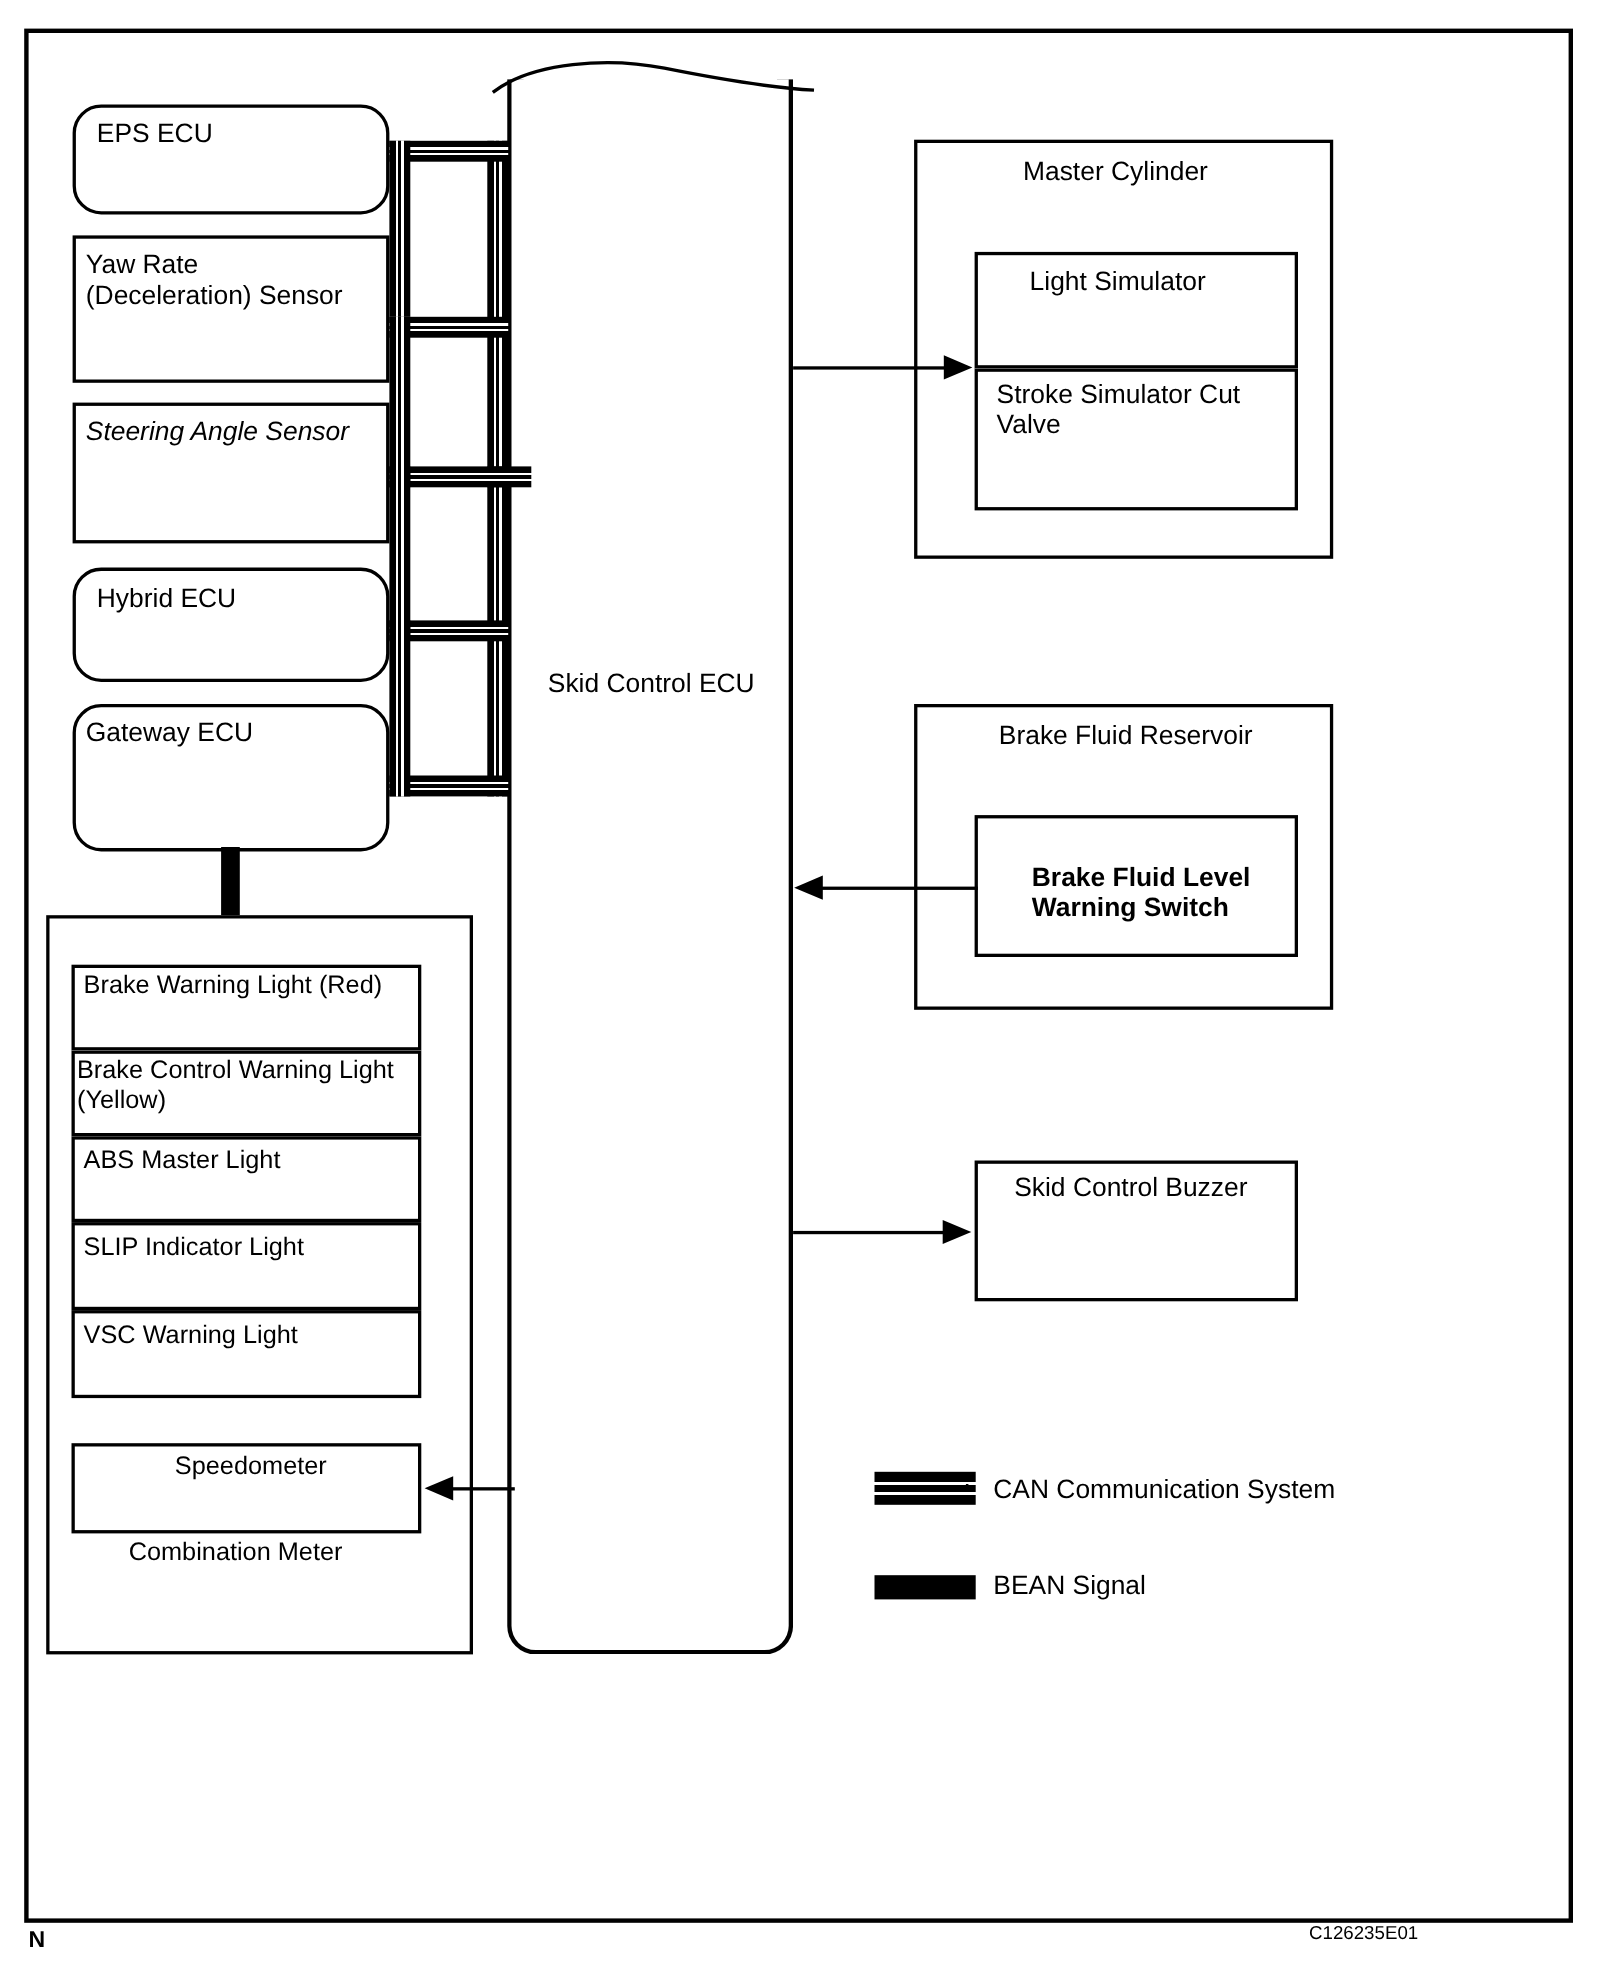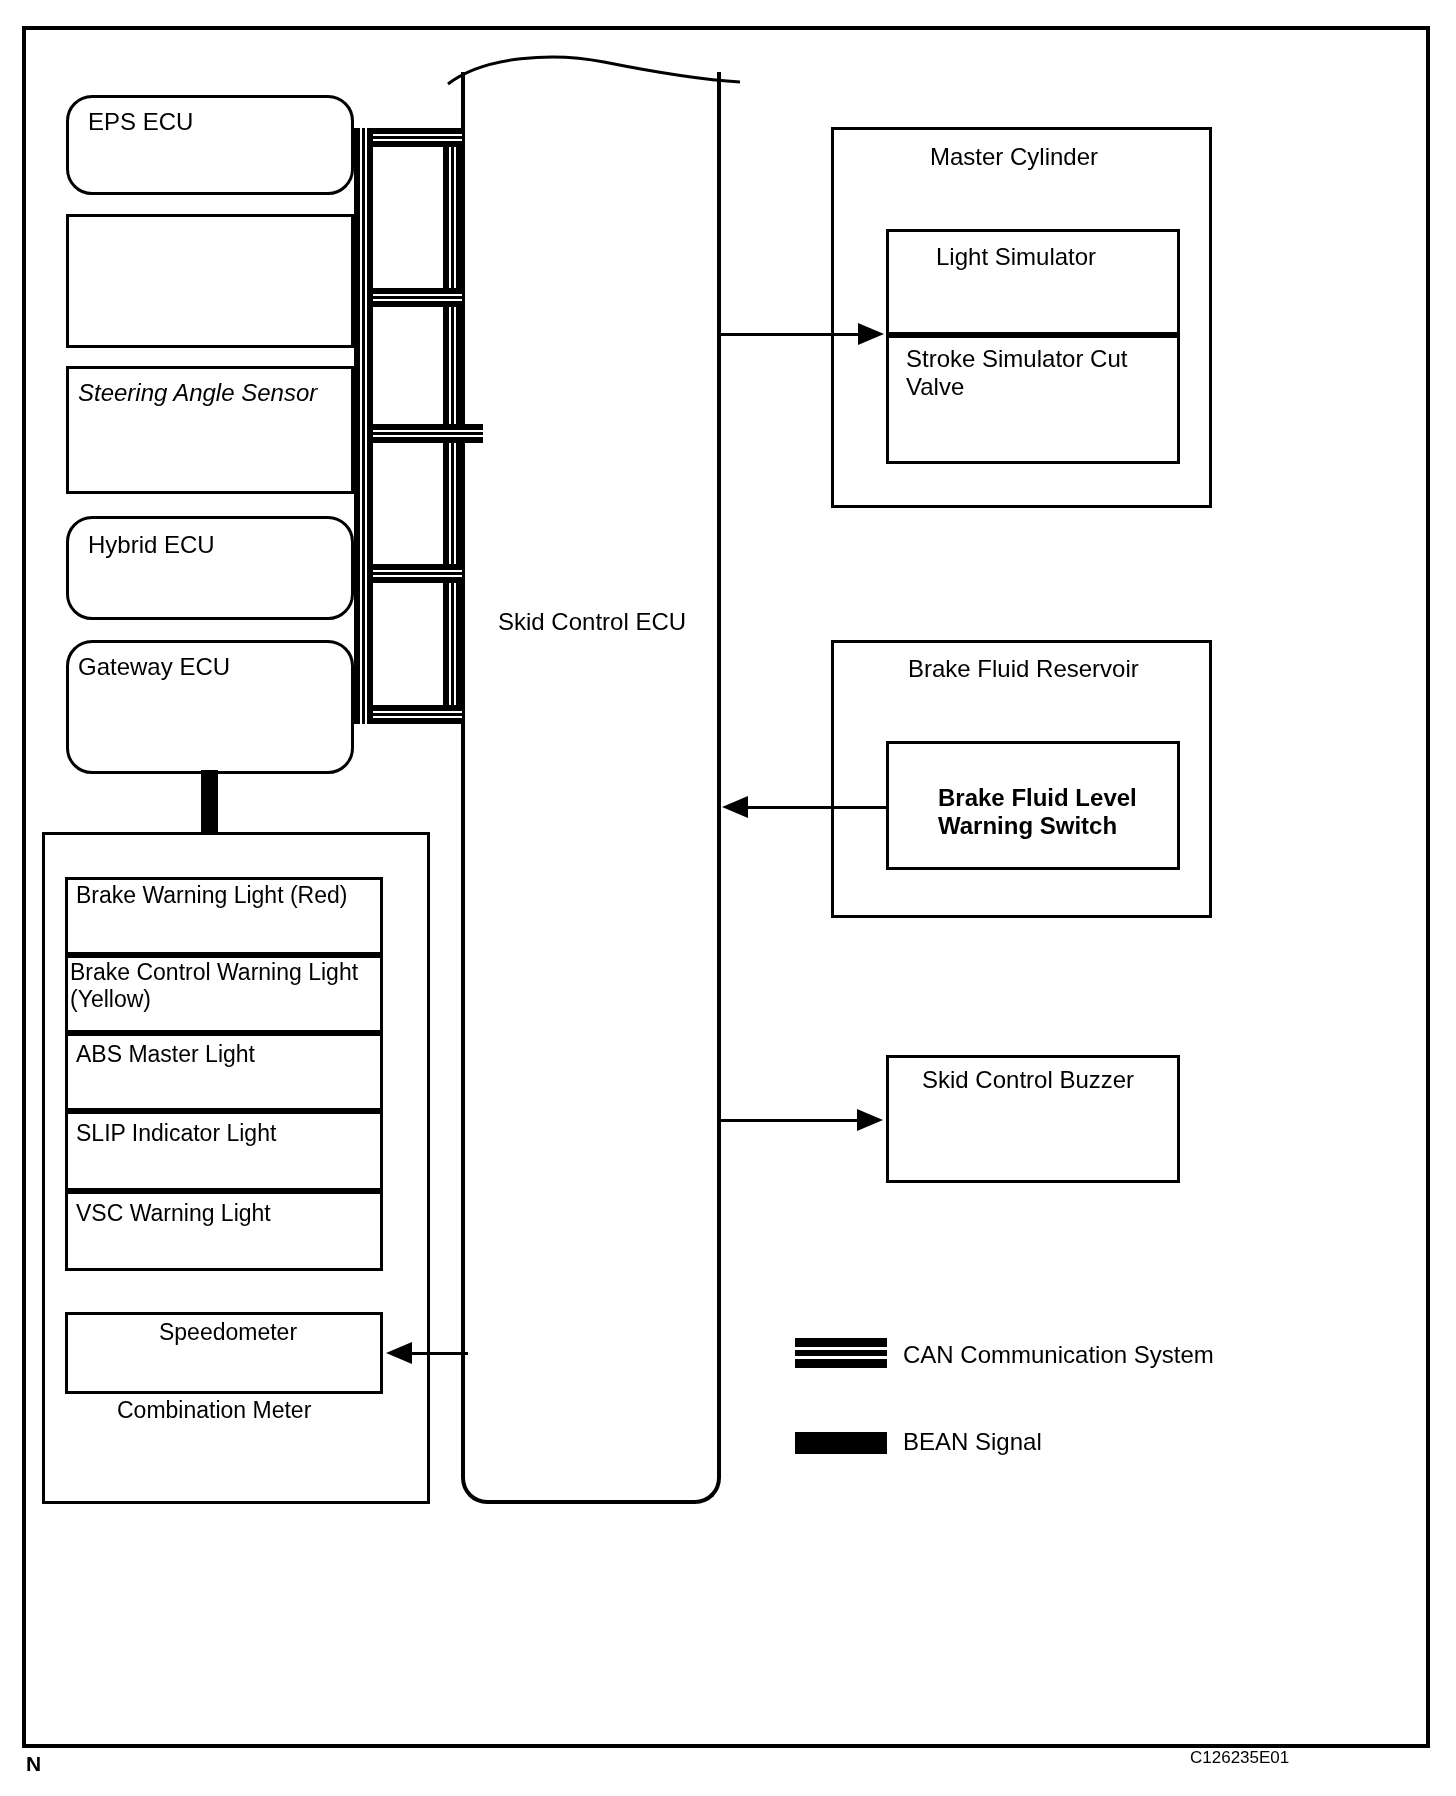--- a/index.html
+++ b/index.html
@@ -58,20 +58,22 @@
   <div class="ecu-body" style="left:461px;top:72px;width:260px;height:1432px;"></div>
   <svg class="wave" style="left:444px;top:50px;width:300px;height:40px;" viewBox="0 0 300 40">
     <path d="M4 34 C 40 6, 110 2, 160 12 C 210 22, 260 30, 296 32" fill="none" stroke="#000" stroke-width="3"></path>
   </svg>
   <div class="lbl t24" style="left:498px;top:608px;width:230px;">Skid Control ECU</div>
 
   <div class="box round" style="left:66px;top:95px;width:288px;height:100px;"></div>
   <div class="lbl t24" style="left:88px;top:108px;width:250px;">EPS ECU</div>
 
   <div class="box" style="left:66px;top:214px;width:288px;height:134px;"></div>
+  <div class="lbl t24" style="left:78px;top:227px;width:268px;">Yaw Rate
+(Deceleration) Sensor</div>
 
   <div class="box" style="left:66px;top:366px;width:288px;height:128px;"></div>
   <div class="lbl t24" style="left:78px;top:379px;width:268px;font-style:italic;">Steering Angle Sensor</div>
 
   <div class="box round" style="left:66px;top:516px;width:288px;height:104px;"></div>
   <div class="lbl t24" style="left:88px;top:531px;width:250px;">Hybrid ECU</div>
 
   <div class="box round" style="left:66px;top:640px;width:288px;height:134px;"></div>
   <div class="lbl t24" style="left:78px;top:653px;width:268px;">Gateway ECU</div>
 

